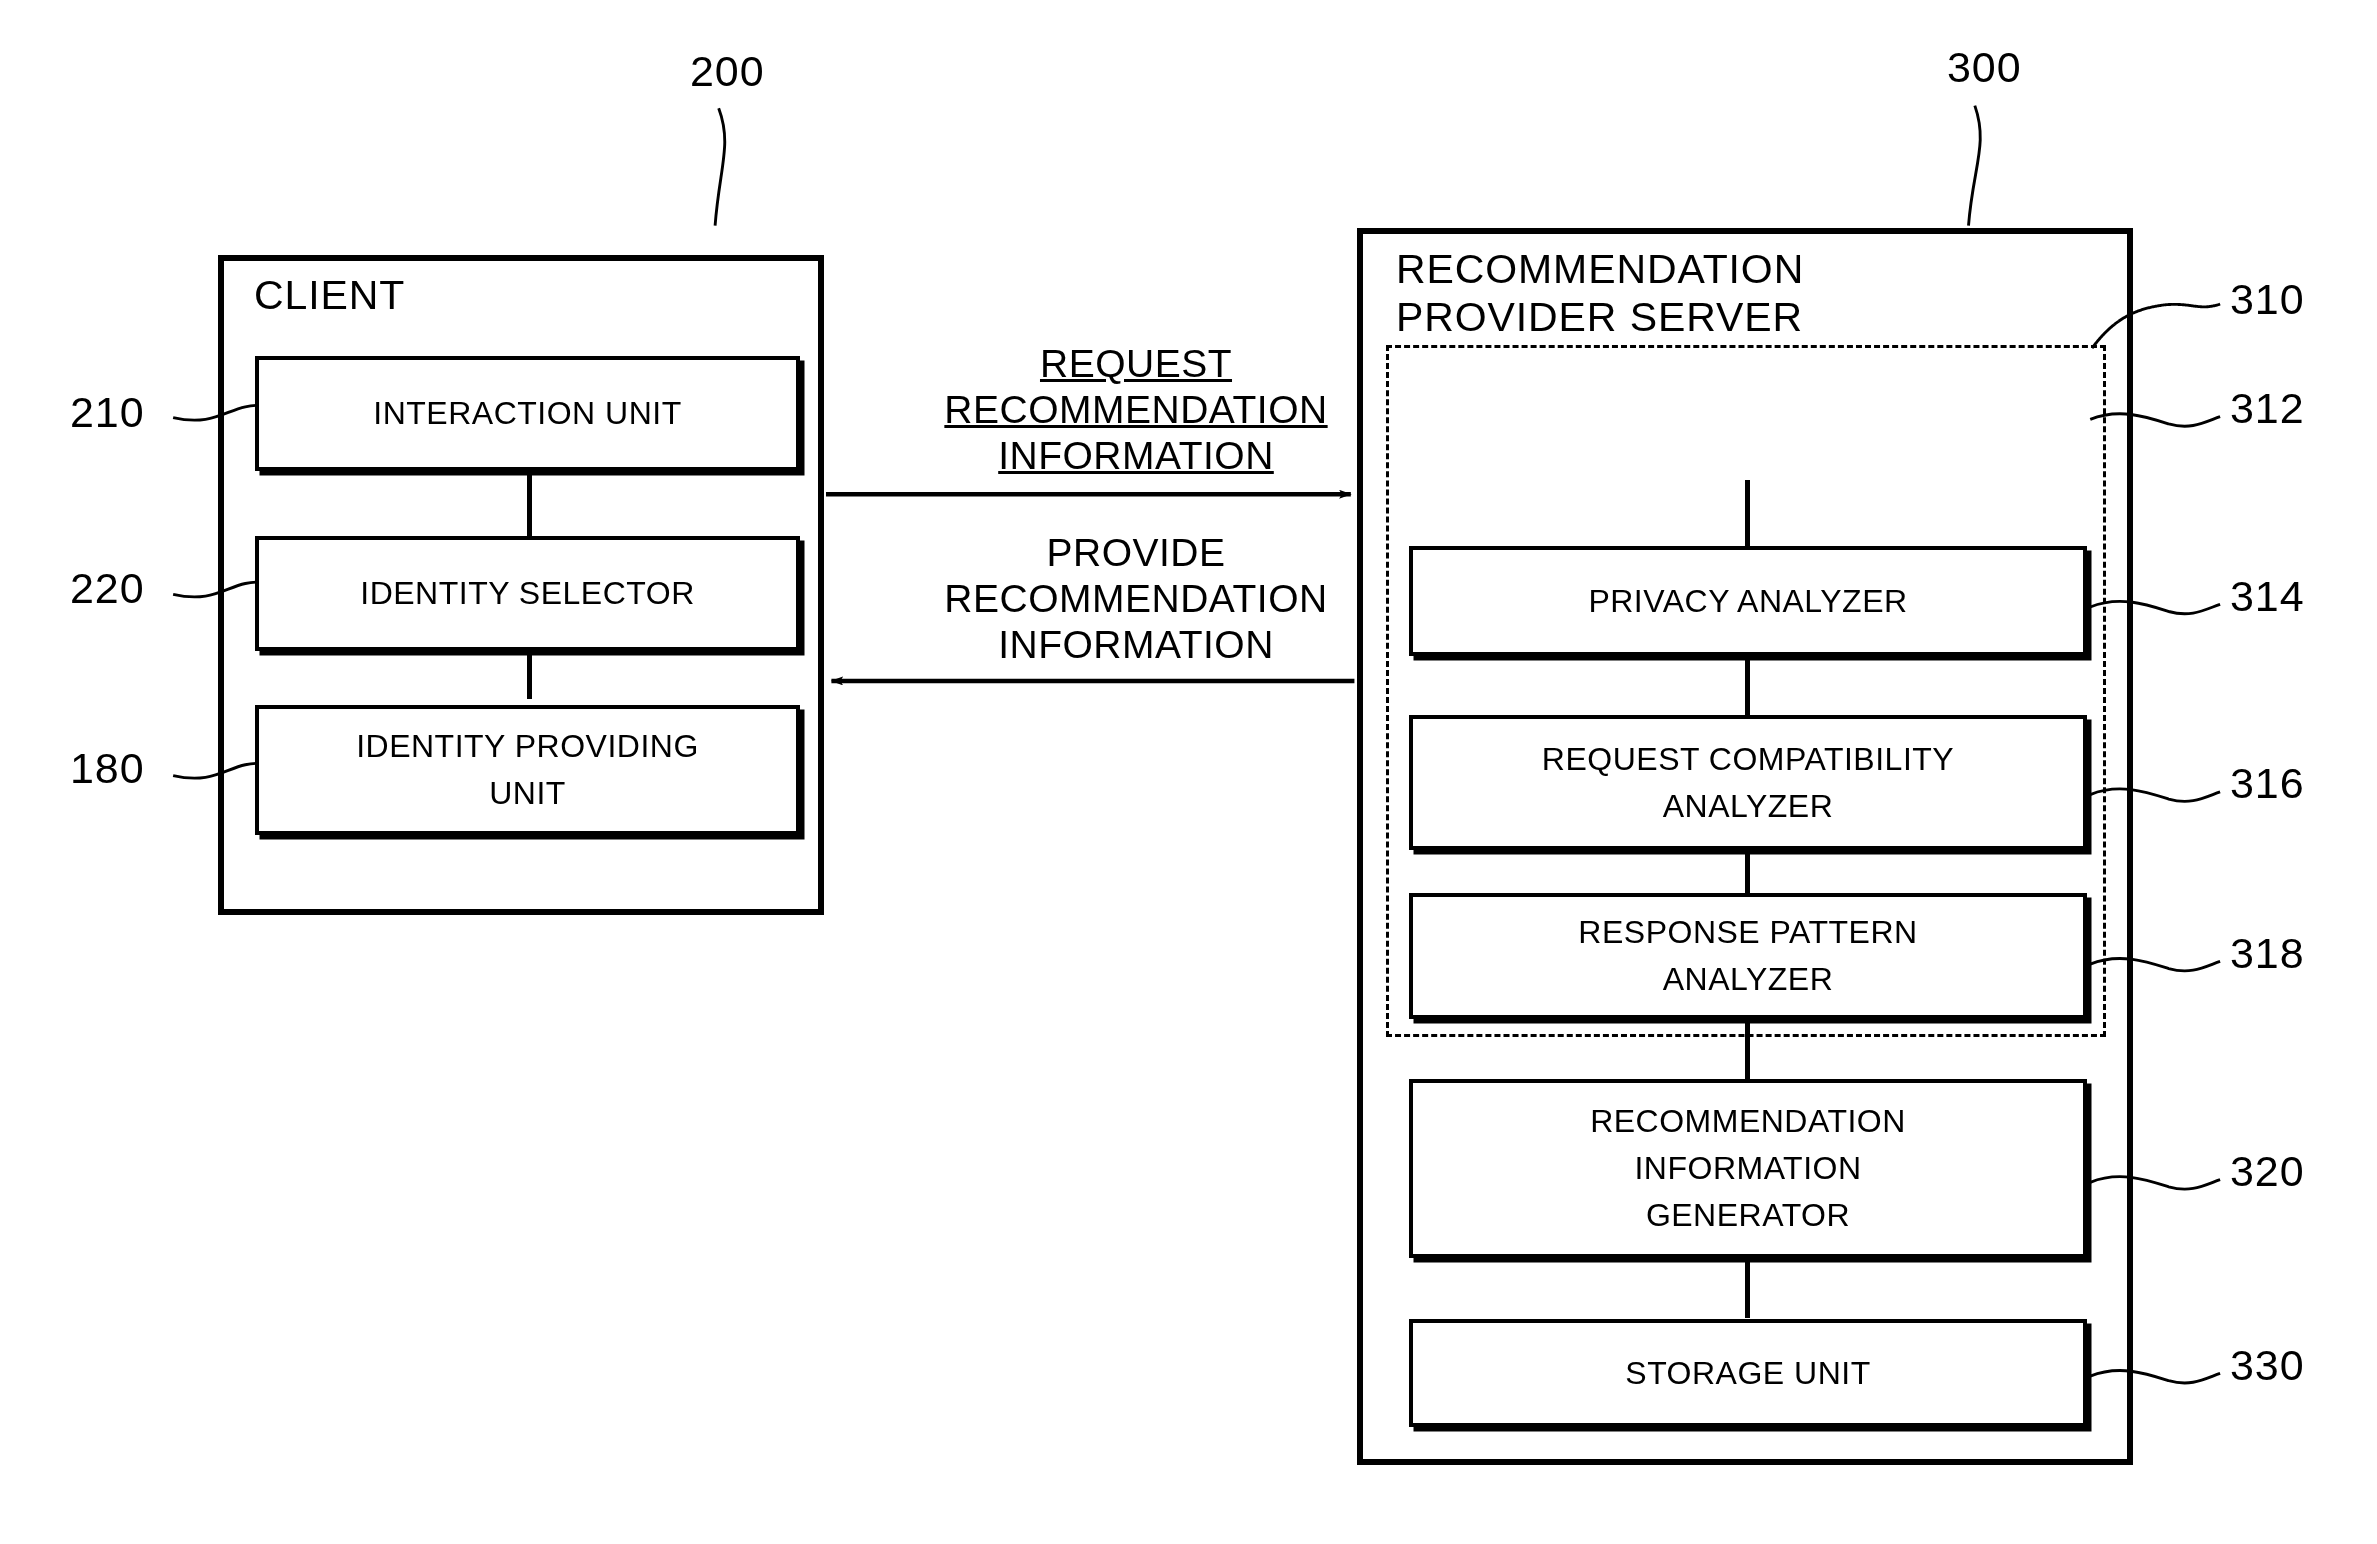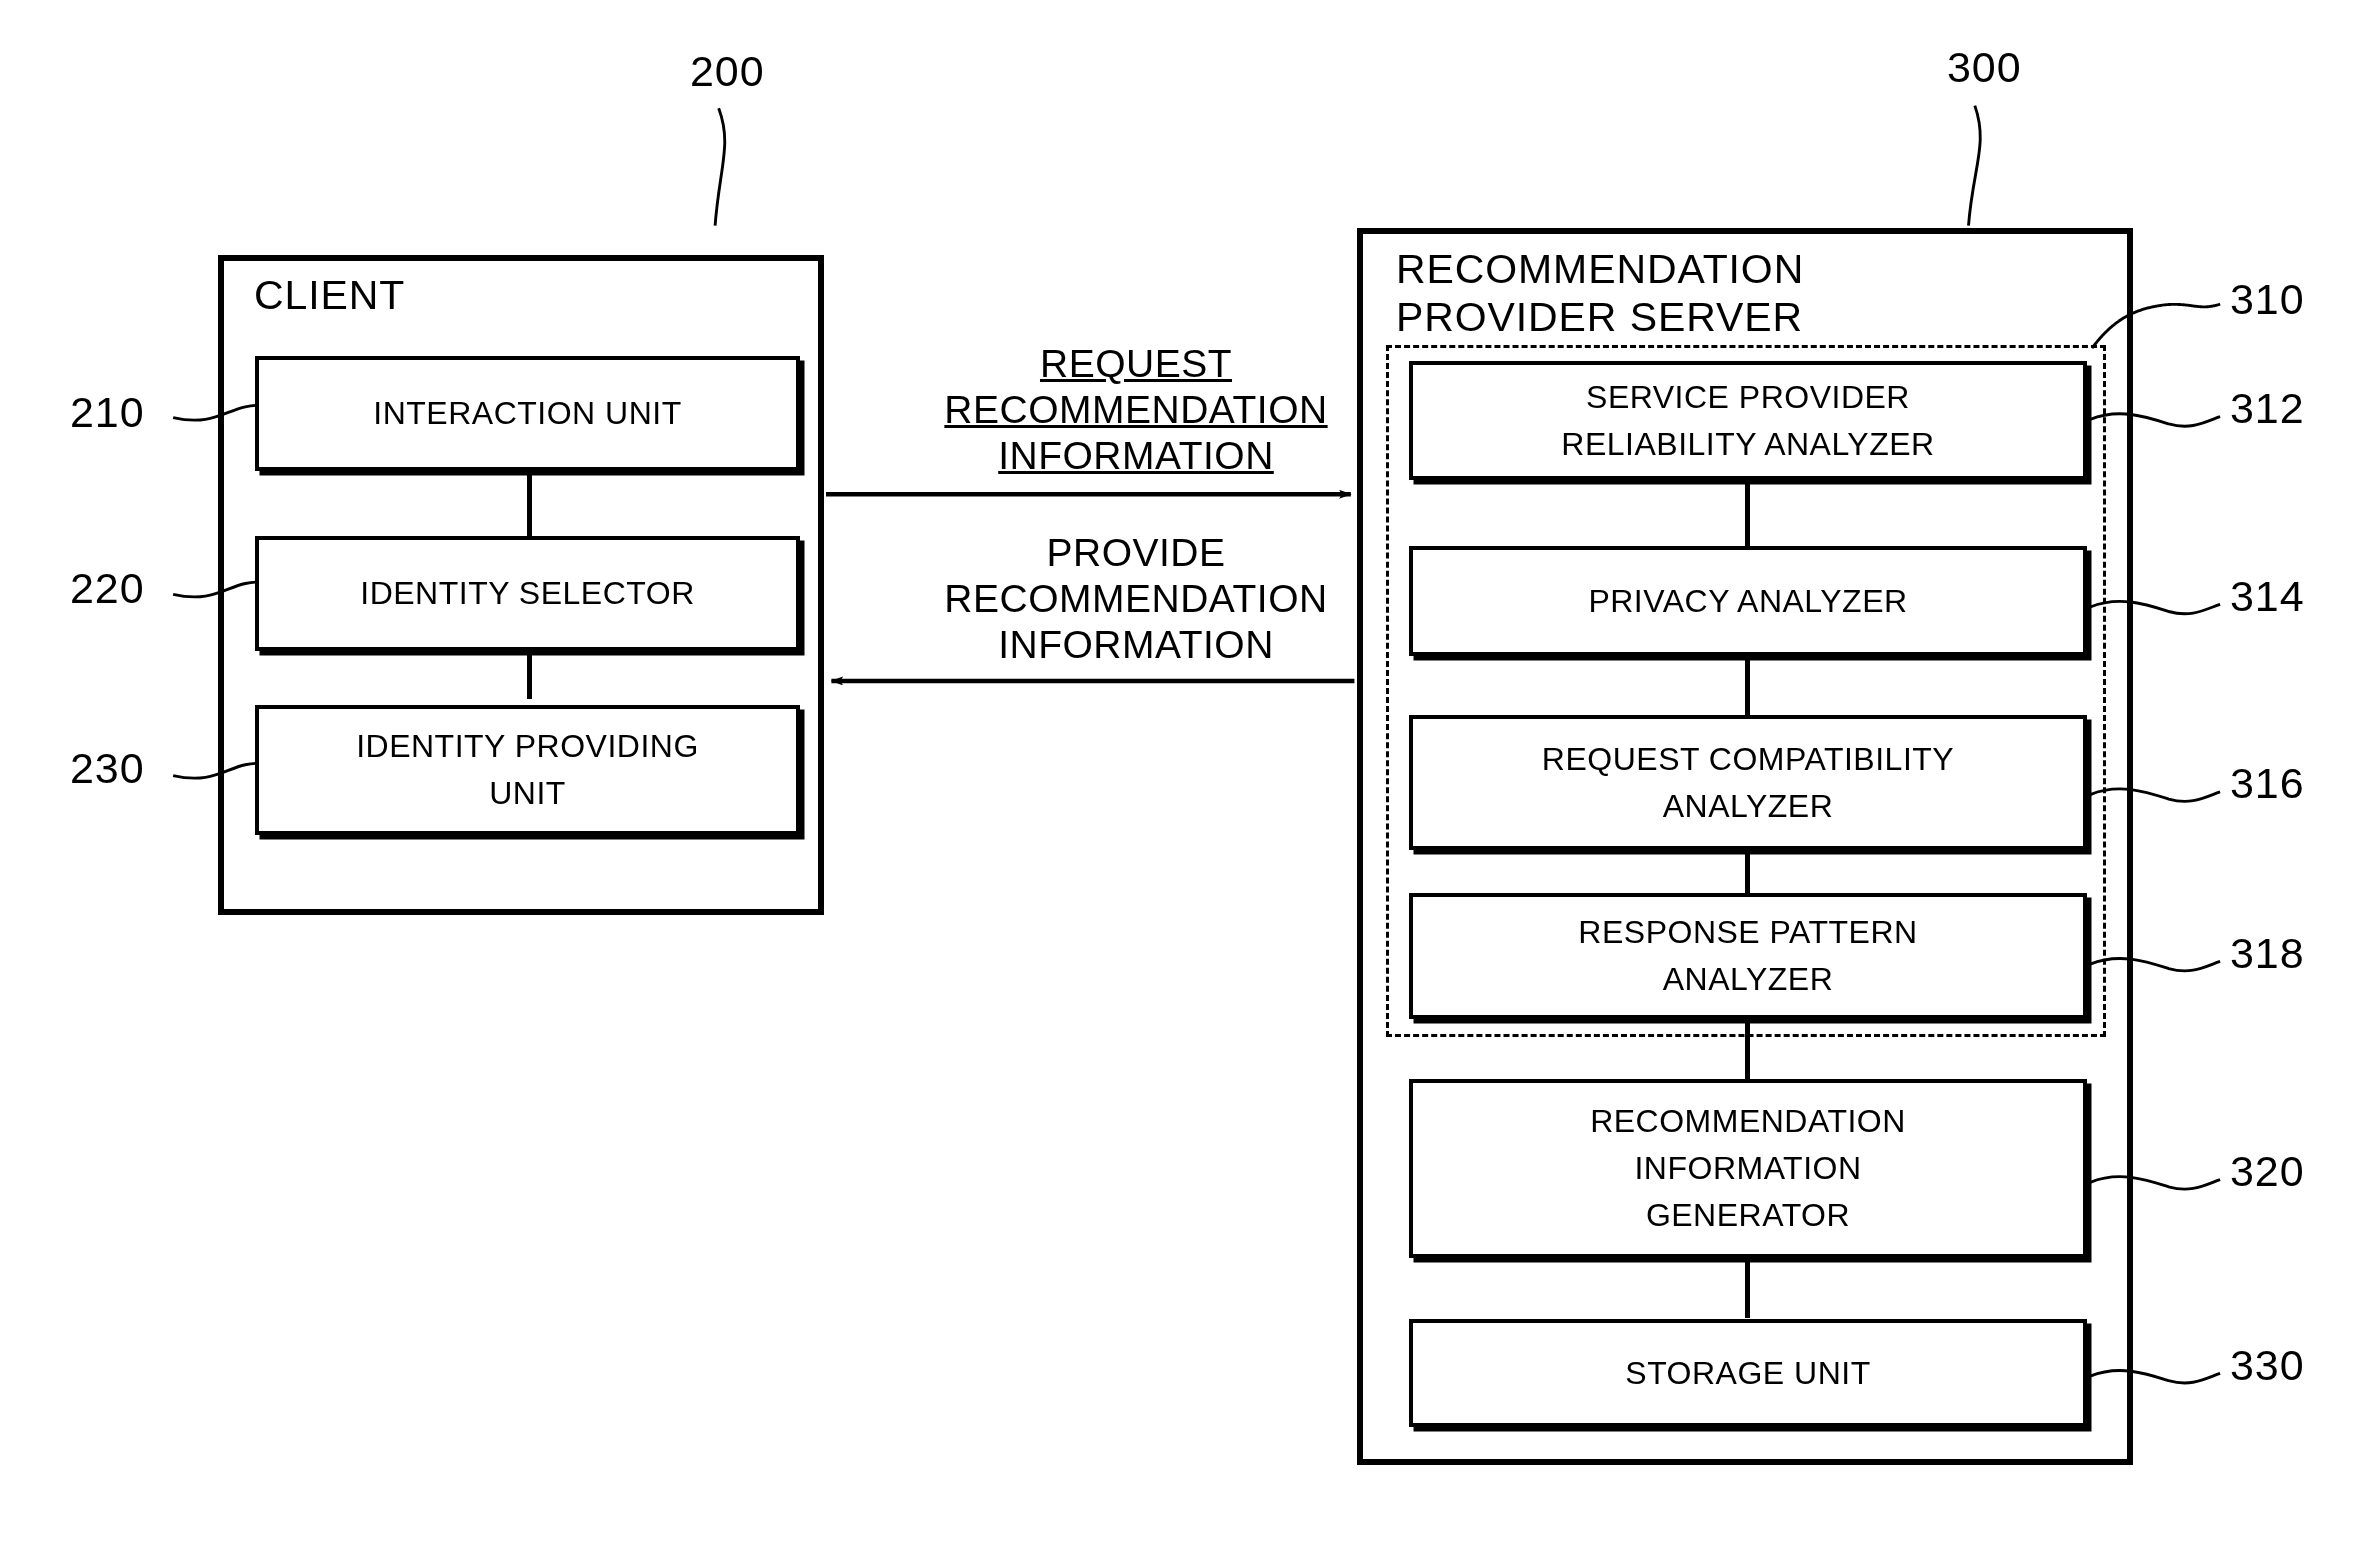--- a/index.html
+++ b/index.html
@@ -163,24 +163,20 @@
 
   <div class="stem" id="s-210-220"></div>
   <div class="stem" id="s-220-230"></div>
 
   <div class="outer-box" id="server-box"></div>
   <div class="outer-title" id="server-title">RECOMMENDATION
 PROVIDER SERVER</div>
 
   <div id="dashed-group"></div>
 
-  <div class="unit" id="u312">
-    <span>SERVICE PROVIDER
-RELIABILITY ANALYZER</span>
-  </div>
   <div class="unit" id="u314">
     <span>PRIVACY ANALYZER</span>
   </div>
   <div class="unit" id="u316">
     <span>REQUEST COMPATIBILITY
 ANALYZER</span>
   </div>
   <div class="unit" id="u318">
     <span>RESPONSE PATTERN
 ANALYZER</span>
@@ -204,21 +200,21 @@
 RECOMMENDATION
 INFORMATION</div>
   <div class="arrow-label" id="lbl-provide">PROVIDE
 RECOMMENDATION
 INFORMATION</div>
 
   <div class="refnum" id="ref-200">200</div>
   <div class="refnum" id="ref-300">300</div>
   <div class="refnum" id="ref-210">210</div>
   <div class="refnum" id="ref-220">220</div>
-  <div class="refnum" id="ref-230">230</div>
+  <div class="refnum" id="ref-230">180</div>
   <div class="refnum" id="ref-310">310</div>
   <div class="refnum" id="ref-312">312</div>
   <div class="refnum" id="ref-314">314</div>
   <div class="refnum" id="ref-316">316</div>
   <div class="refnum" id="ref-318">318</div>
   <div class="refnum" id="ref-320">320</div>
   <div class="refnum" id="ref-330">330</div>
 
 </div>
 

